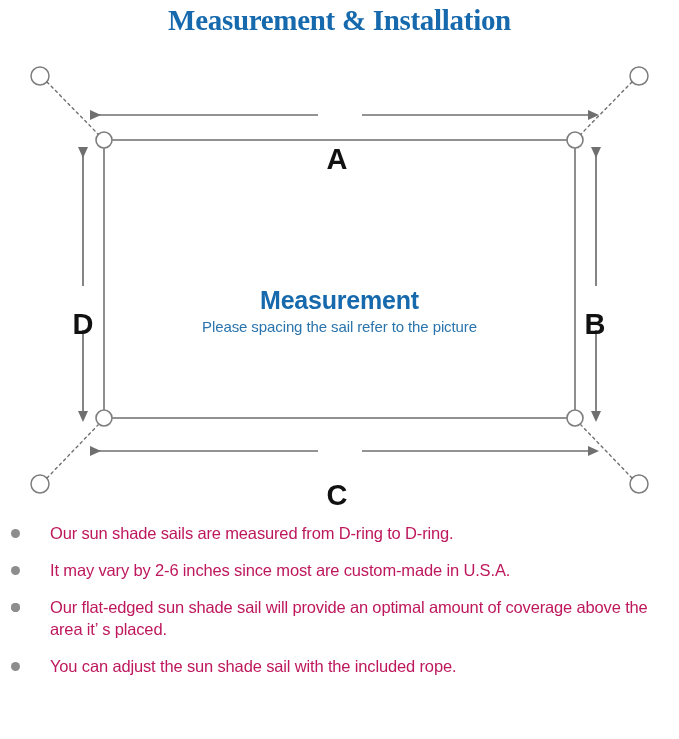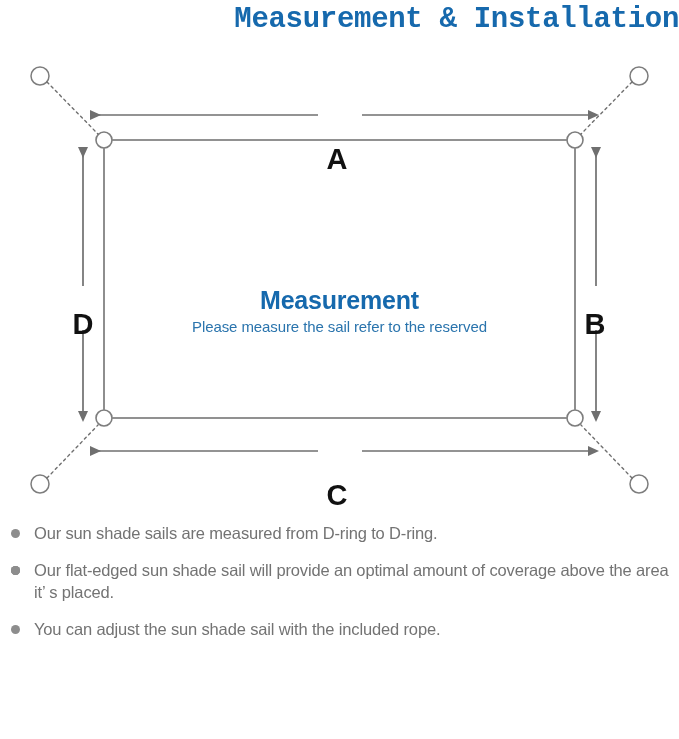--- a/index.html
+++ b/index.html
@@ -6,27 +6,27 @@
   body{
     width:679px;height:739px;
     background:#ffffff;
     font-family:"Liberation Sans", sans-serif;
     overflow:hidden;
     position:relative;
   }
   #page-title{
     position:absolute;
     left:0;top:0;width:679px;
-    text-align:right;
+    text-align:center;
     font-size:29px;
     font-weight:bold;
     color:#1669ad;
     letter-spacing:-0.3px;
     line-height:40px;
-    font-family:Liberation Mono, monospace;
+    font-family:Liberation Serif, serif;
   }
   #diagram{
     position:absolute;
     left:0;top:48px;
     width:679px;height:465px;
   }
   #center-text{
     position:absolute;
     left:0;top:237px;
     width:679px;
@@ -60,24 +60,24 @@
   #label-B{left:572px;top:262px;width:46px;}
   #label-C{left:312px;top:433px;width:50px;}
   #label-D{left:60px;top:262px;width:46px;}
   #notes{
     position:absolute;
     left:0;top:522px;
     width:679px;
   }
   .note-item{
     position:relative;
-    padding-left:34px;
+    padding-left:50px;
     margin-bottom:15px;
     font-size:16.5px;
-    color:#737373;
+    color:#be185d;
     line-height:22px;
     font-family:"Liberation Sans", sans-serif;
     letter-spacing:-0.15px;
     padding-right:6px;
   }
   .note-item .bullet{
     position:absolute;
     left:11px;top:7px;
     width:9px;height:9px;
     border-radius:50%;
@@ -130,36 +130,37 @@
 
     <line x1="83" y1="238" x2="83" y2="99" stroke="#6f6f6f" stroke-width="1.7" marker-end="url(#arrowL)"></line>
     <line x1="83" y1="282" x2="83" y2="363" stroke="#6f6f6f" stroke-width="1.7" marker-end="url(#arrowR)"></line>
 
     <line x1="596" y1="238" x2="596" y2="99" stroke="#6f6f6f" stroke-width="1.7" marker-end="url(#arrowL)"></line>
     <line x1="596" y1="282" x2="596" y2="363" stroke="#6f6f6f" stroke-width="1.7" marker-end="url(#arrowR)"></line>
   </svg>
 
   <div id="center-text">
     <div class="ct-title">Measurement</div>
-    <div class="ct-sub">Please measure the sail refer to the reserved</div>
+    <div class="ct-sub">Please spacing the sail refer to the picture</div>
   </div>
 
   <div class="dim-label" id="label-A">A</div>
   <div class="dim-label" id="label-B">B</div>
   <div class="dim-label" id="label-C">C</div>
   <div class="dim-label" id="label-D">D</div>
 </div>
 
 <div id="notes">
   <div class="note-item">
     <span class="bullet"></span>
     <span>Our sun shade sails are measured from D-ring to D-ring.</span>
   </div>
   <div class="note-item">
     <span class="bullet"></span>
+    <span>It may vary by 2-6 inches since most are custom-made in U.S.A.</span>
   </div>
   <div class="note-item">
     <span class="bullet"></span>
   </div>
   <div class="note-item">
     <span class="bullet"></span>
     <span>Our flat-edged sun shade sail will provide an optimal amount of coverage above the area it’ s placed.</span>
   </div>
   <div class="note-item">
     <span class="bullet"></span>

